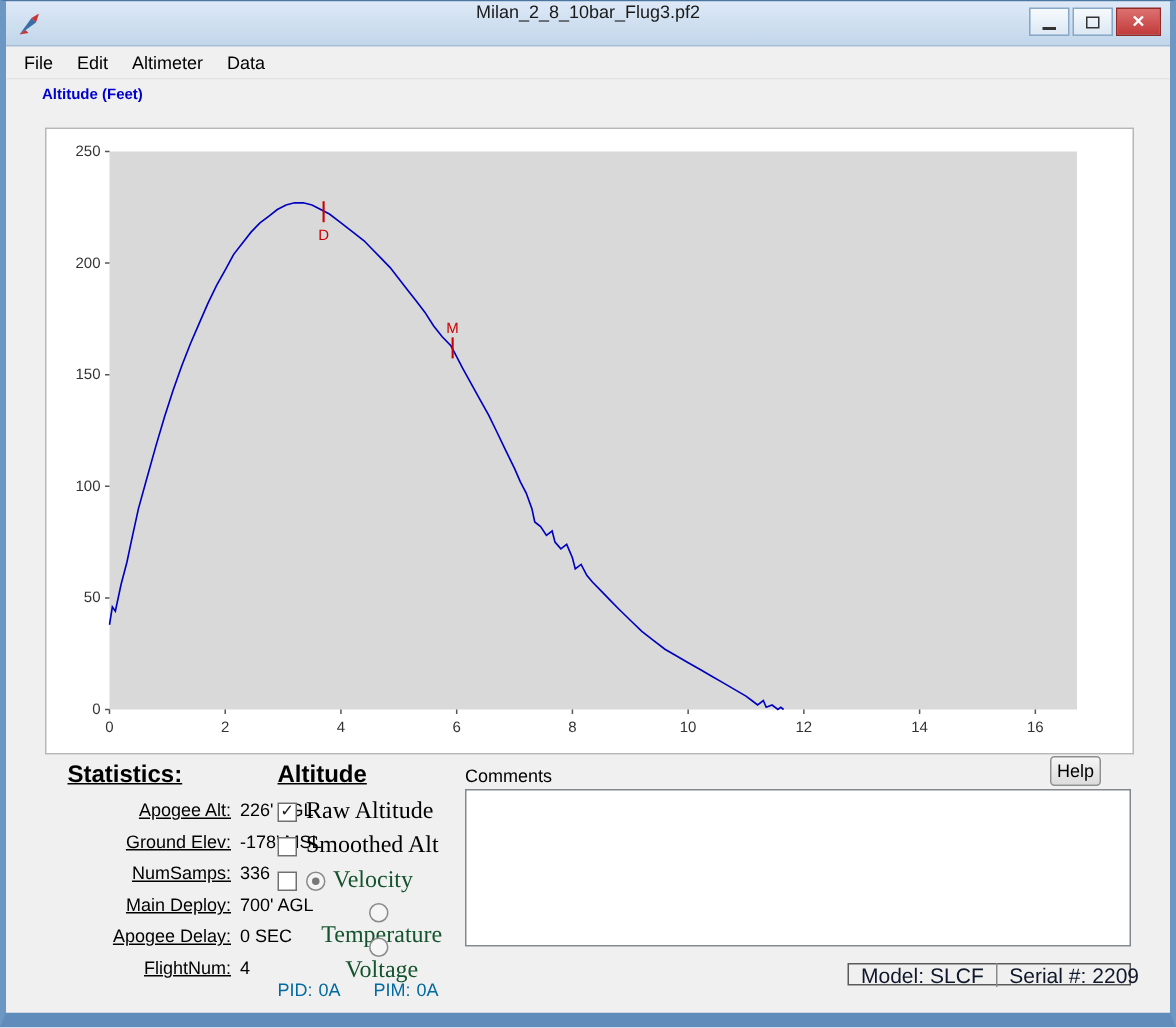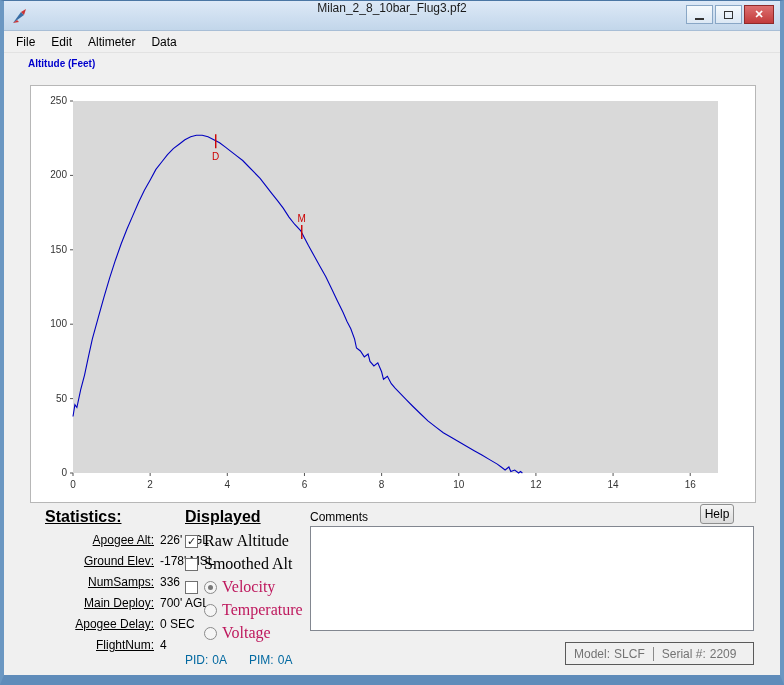--- a/index.html
+++ b/index.html
@@ -70,41 +70,41 @@
     display:inline-flex; align-items:center; justify-content:center;
     font-size:11px; line-height:11px; color:#1a1a1a; margin-right:6px; flex:none;
   }
   .radio {
     width:13px; height:13px; border-radius:50%; border:1px solid #8a8a8a;
     background:#f5f5f5; display:inline-flex; align-items:center; justify-content:center;
     margin-right:5px; flex:none;
   }
   .radio .dot { width:5px; height:5px; border-radius:50%; background:#787878; }
   .opt-label { font-size:16px; color:#000; white-space:nowrap;font-family:Liberation Serif, serif; }
-  .opt-label.disabled { color:#be185d; }
-  .indent { margin-left:19px; }
+  .opt-label.disabled { color:#14532d; }
+  .indent { margin-left:19px;flex-direction:column; }
   .pid-row { margin-top:12px; font-size:12px; color:#0369a1; white-space:nowrap; }
   .pid-row span { margin-right:4px; }
   .pid-gap { display:inline-block; width:14px; }
   .comments-label { position:absolute; left:306px; top:457px; font-size:12px; color:#000; }
   .comments-area {
     position:absolute; left:306px; top:473px; width:444px; height:105px;
     background:#fff; border:1px solid #828790; resize:none;
     font-family:"Liberation Sans", sans-serif; font-size:12px; padding:2px 4px; outline:none;
   }
   .help-button {
     position:absolute; left:696px; top:451px; width:34px; height:20px;
     background:linear-gradient(#f6f6f6,#dcdcdc); border:1px solid #8e8f8f;
     border-radius:3px; font-size:12px; color:#000;
     display:flex; align-items:center; justify-content:center;
   }
   .model-box {
-    position:absolute; left:561px; top:589px; width:189px; height:23px;
+    position:absolute; left:561px; top:589px; width:189px; height:15px;
     border:1px solid #5a5a5a; display:flex; align-items:center;
-    font-size:12px; color:#737373; background:#f0f0f0;
+    font-size:14px; color:#0f172a; background:#f0f0f0;
   }
   .model-box .seg { padding:0 8px; white-space:nowrap; }
   .model-box .seg + .seg { border-left:1px solid #8a8a8a; }
   .model-box b { font-weight:normal; margin-left:4px; }
 </style>
 </head>
 <body>
 
 <div class="window">
 
@@ -192,21 +192,21 @@
         <span class="stat-label">Main Deploy:</span>
         <span class="stat-value">700' AGL</span>
         <span class="stat-label">Apogee Delay:</span>
         <span class="stat-value">0 SEC</span>
         <span class="stat-label">FlightNum:</span>
         <span class="stat-value">4</span>
       </div>
     </div>
 
     <div class="displayed-block">
-      <div class="section-heading">Displayed</div>
+      <div class="section-heading">Altitude</div>
 
       <div class="opt-row">
         <span class="cbox">
             <span>✓</span>
           </span>
         <span class="opt-label">Raw Altitude</span>
       </div>
 
       <div class="opt-row">
         <span class="cbox"></span>

